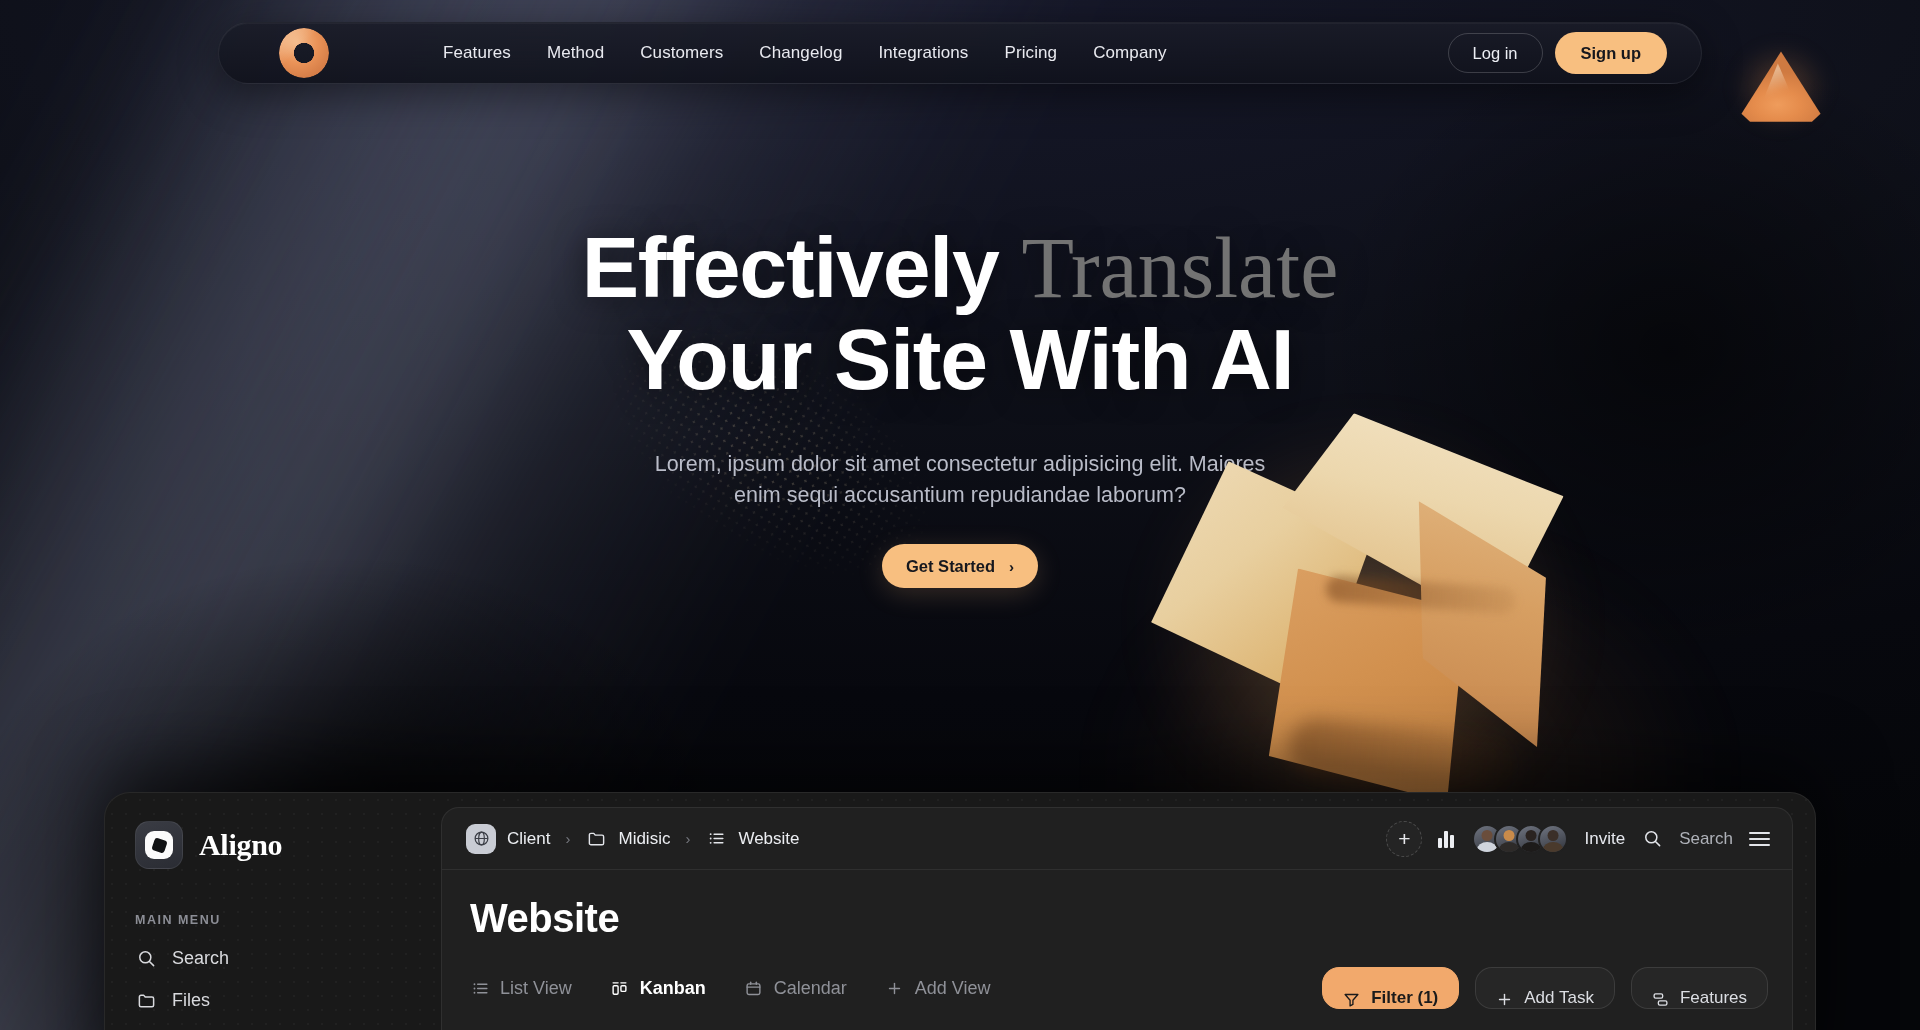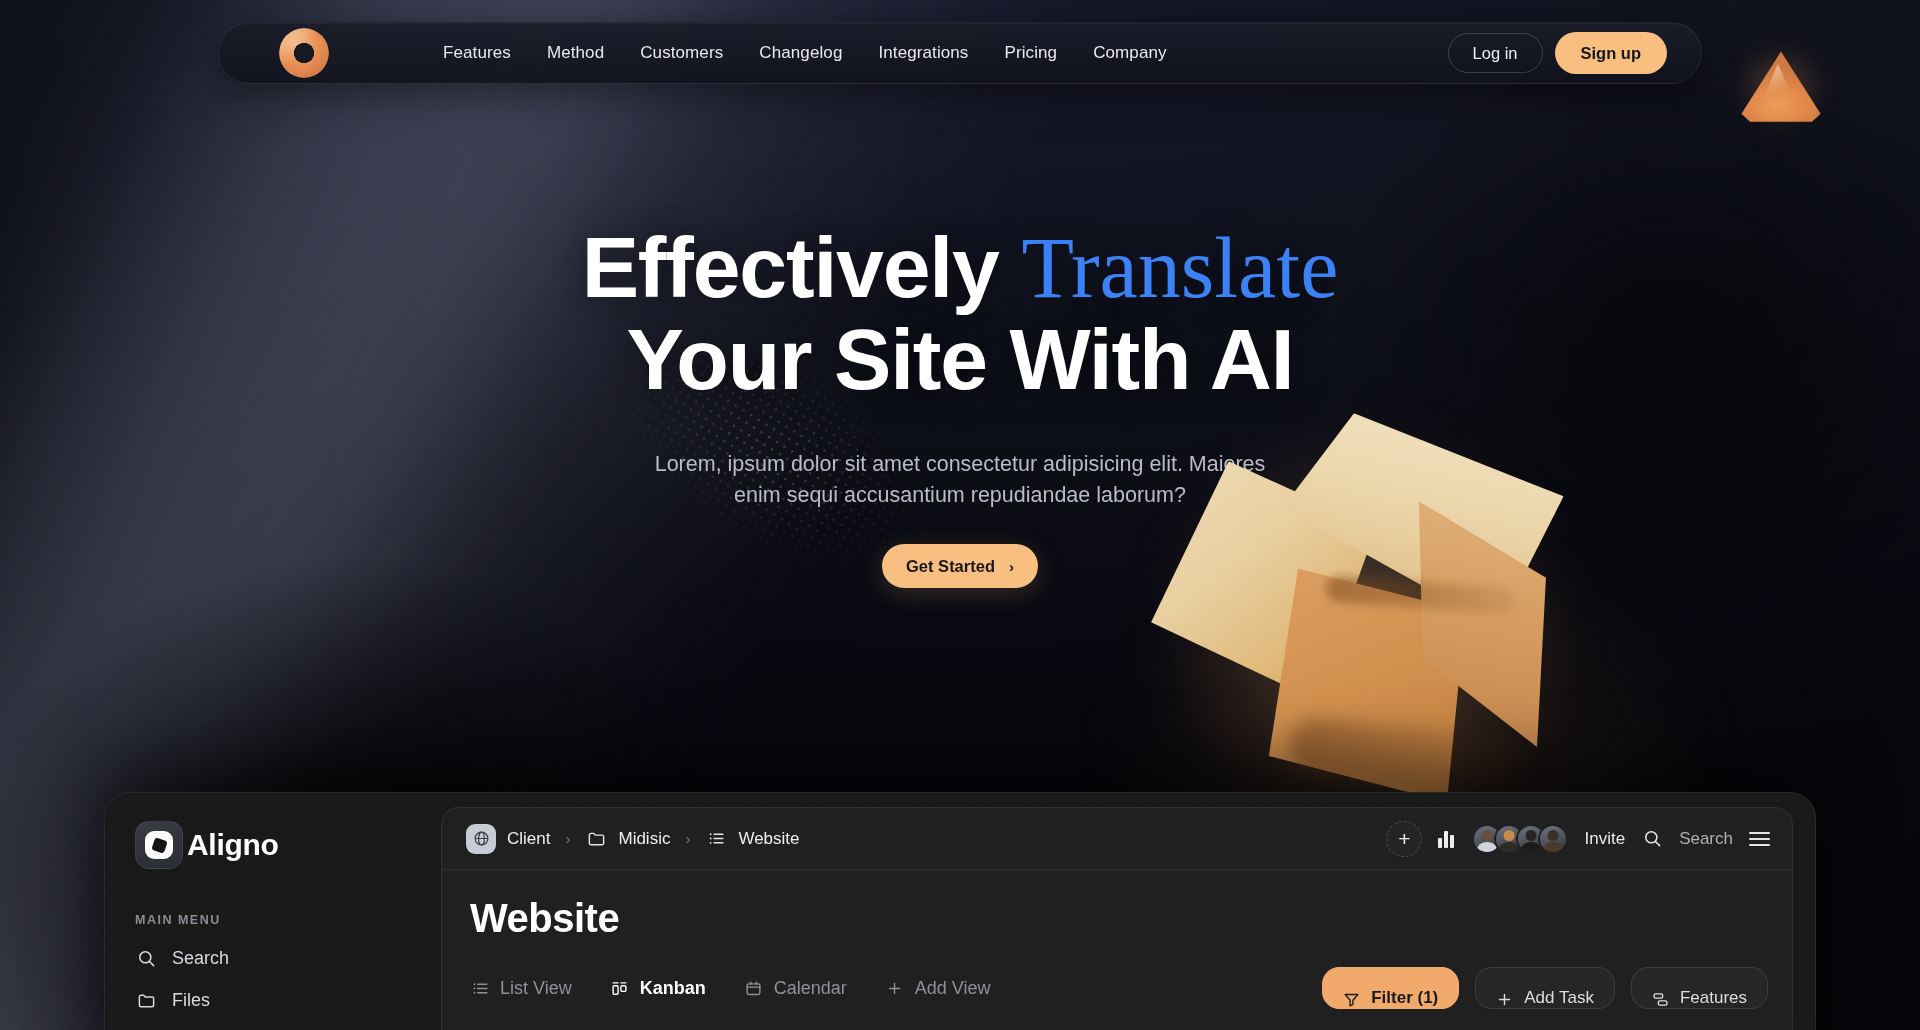--- a/index.html
+++ b/index.html
@@ -136,21 +136,21 @@
 
   
   .hero { position:absolute; left:0; right:0; top:222px; text-align:center; }
   .hero h1 {
     font-size:86px; line-height:1.06; font-weight:700; color:#ffffff;
     letter-spacing:-1.2px;
     text-shadow:0 2px 30px rgba(0,0,0,0.5);
   }
   .hero .serif-accent {
     font-family:"Liberation Serif", serif;
-    color:#3b82f6; font-weight:400; font-style:normal;
+    color:#737373; font-weight:400; font-style:normal;
     letter-spacing:0px;
   }
   .hero .sub {
     margin-top:44px;
     font-size:21.5px; line-height:1.42; color:#b9bcc8; font-weight:400;
   }
   .btn-getstarted {
     margin:34px auto 0; height:44px; padding:0 24px; border-radius:22px; border:none;
     background:#f8bf80; color:#17181e; font-size:16.5px; font-weight:600;
     display:flex; align-items:center; gap:14px; cursor:pointer;
@@ -221,21 +221,21 @@
     display:flex;
   }
   .app-panel::before {
     content:""; position:absolute; inset:0;
     background-image:radial-gradient(rgba(255,255,255,0.035) 1px, rgba(0,0,0,0) 1.1px);
     background-size:14px 14px;
     pointer-events:none;
   }
 
   .app-sidebar { width:336px; flex:0 0 336px; position:relative; padding:28px 0 0 30px; }
-  .app-brand { display:flex; align-items:center; gap:4px; }
+  .app-brand { display:flex; align-items:center; gap:16px;font-family:Liberation Serif, serif; }
   .brand-icon {
     width:48px; height:48px; border-radius:14px;
     background:linear-gradient(160deg, #3a3c44, #2a2c33);
     display:flex; align-items:center; justify-content:center;
     border:1px solid rgba(255,255,255,0.07);
   }
   .brand-icon .inner {
     width:28px; height:28px; border-radius:9px; background:#fbfbfb;
     display:flex; align-items:center; justify-content:center;
   }

